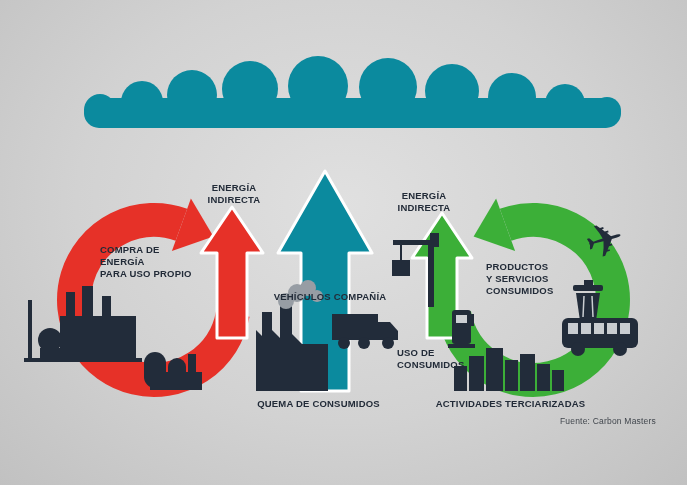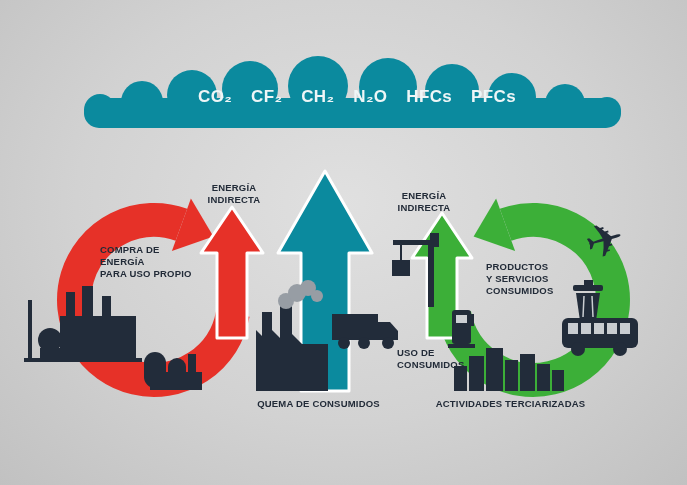--- a/index.html
+++ b/index.html
@@ -183,45 +183,39 @@
     </g>
 
     <g fill="#979da4">
       <circle cx="286" cy="301" r="8"></circle>
       <circle cx="297" cy="293" r="9"></circle>
       <circle cx="308" cy="288" r="8"></circle>
       <circle cx="317" cy="296" r="6"></circle>
     </g>
   </svg>
 
-  <div class="gases">
-    <span class="gas">CO₂</span>
-    <span class="gas">CF₂</span>
-    <span class="gas">CH₂</span>
-    <span class="gas">N₂O</span>
-    <span class="gas">HFCs</span>
-    <span class="gas">PFCs</span>
-  </div>
 
 
   <div class="lbl center lbl-energia-indirecta-left">ENERGÍA
 INDIRECTA</div>
 
   <div class="lbl center lbl-energia-indirecta-right">ENERGÍA
 INDIRECTA</div>
 
   <div class="lbl lbl-compra">COMPRA DE
 ENERGÍA
 PARA USO PROPIO</div>
 
+  <div class="lbl center lbl-vehiculos">VEHÍCULOS COMPAÑÍA</div>
 
   <div class="lbl lbl-productos">PRODUCTOS
 Y SERVICIOS
 CONSUMIDOS</div>
 
   <div class="lbl lbl-uso">USO DE
 CONSUMIDOS</div>
 
   <div class="lbl center lbl-quema">QUEMA DE CONSUMIDOS</div>
 
   <div class="lbl center lbl-actividades">ACTIVIDADES TERCIARIZADAS</div>
 
+  <div class="lbl right lbl-fuente">Fuente: Carbon Masters</div>
 </div>
 
 </body></html>

